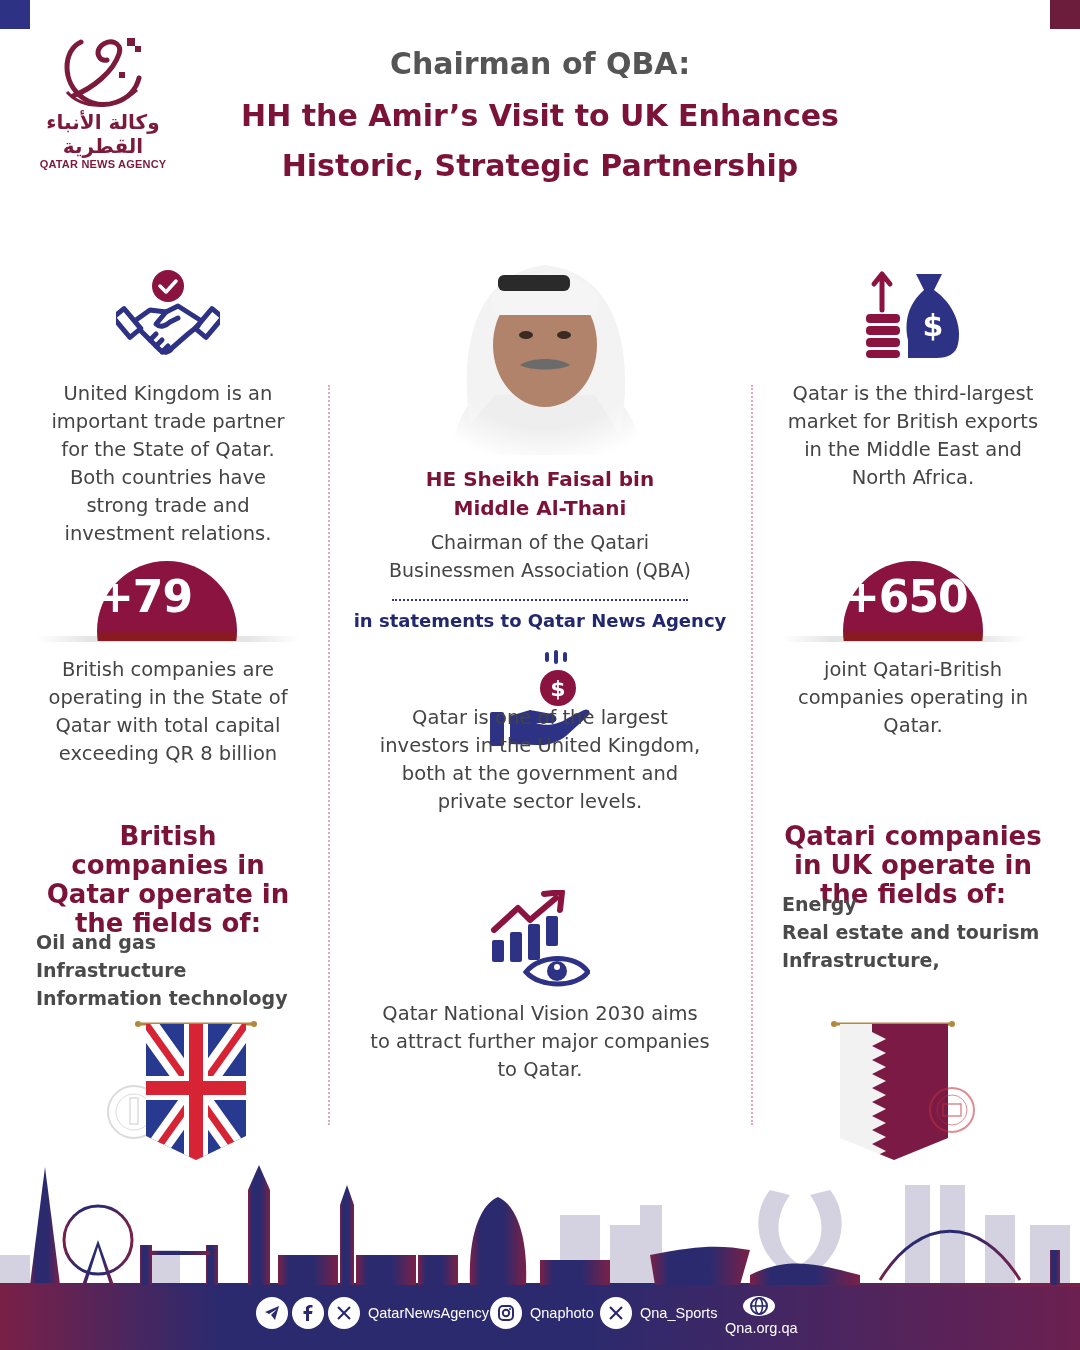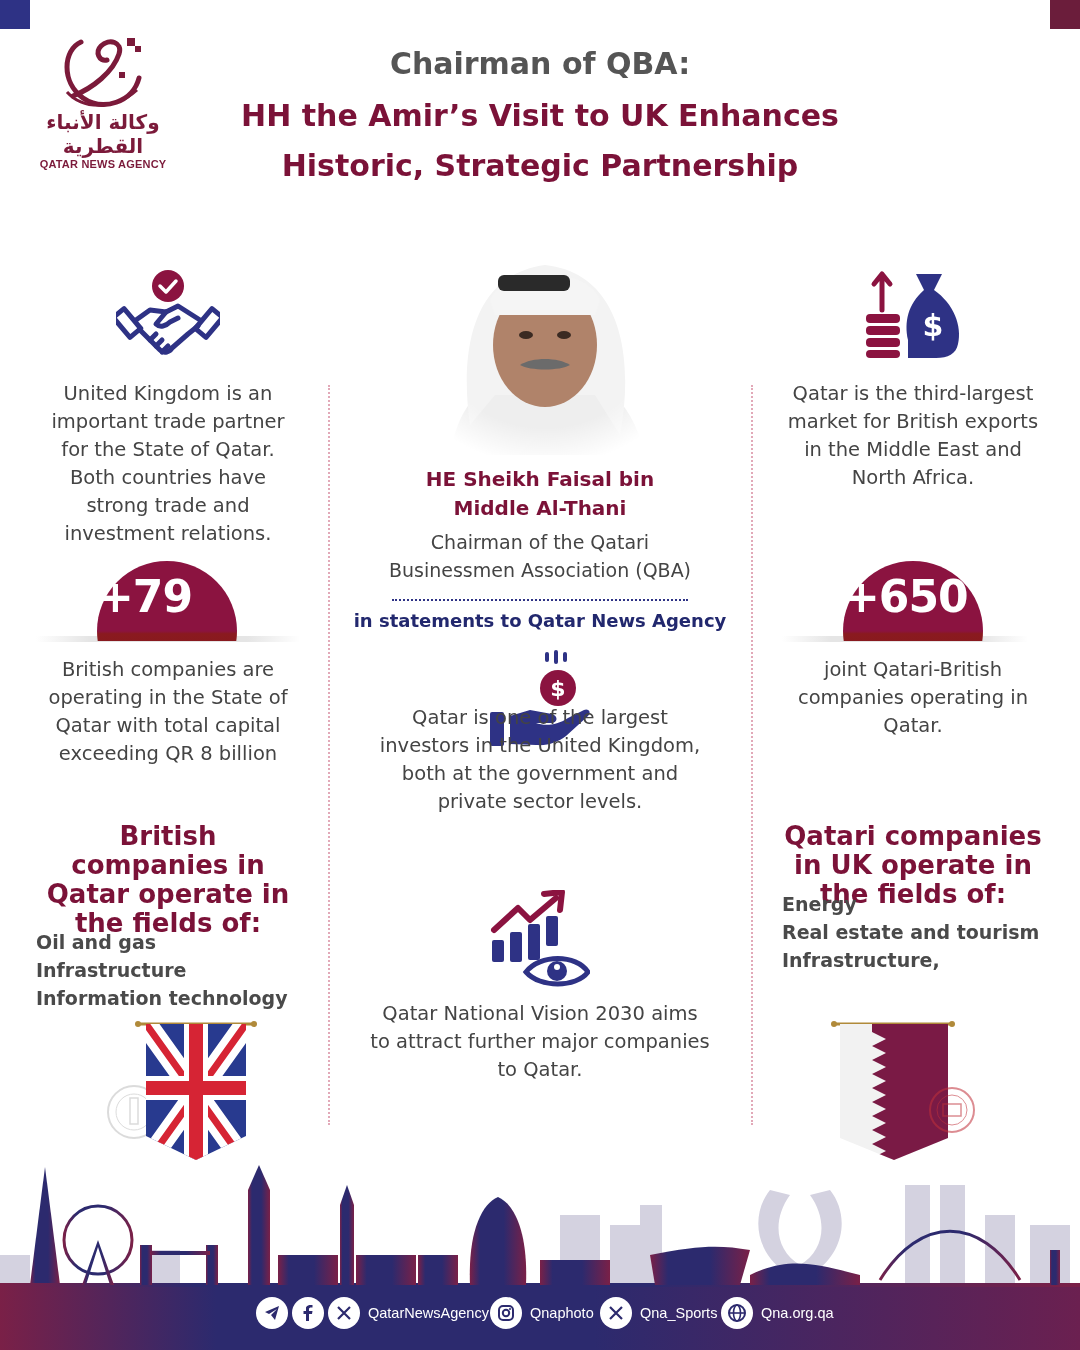--- a/index.html
+++ b/index.html
@@ -306,21 +306,21 @@
 
 <div class="social" style="left:600px;">
   <span class="ic">
     <svg width="16" height="16" viewBox="0 0 16 16">
         <path d="M2 2 L14 14 M14 2 L2 14" stroke="#2c2a6e" stroke-width="2.2"></path>
       </svg>
   </span>
   <span class="lbl">Qna_Sports</span>
 </div>
 
-<div class="social" style="left:721px;">
+<div class="social" style="left:721px;flex-direction:column;">
   <span class="ic">
     <svg width="20" height="20" viewBox="0 0 20 20">
         <circle cx="10" cy="10" r="8" fill="none" stroke="#2c2a6e" stroke-width="2"></circle>
         <ellipse cx="10" cy="10" rx="3.5" ry="8" fill="none" stroke="#2c2a6e" stroke-width="1.6"></ellipse>
         <line x1="2" y1="10" x2="18" y2="10" stroke="#2c2a6e" stroke-width="1.6"></line>
       </svg>
   </span>
   <span class="lbl">Qna.org.qa</span>
 </div>
 

